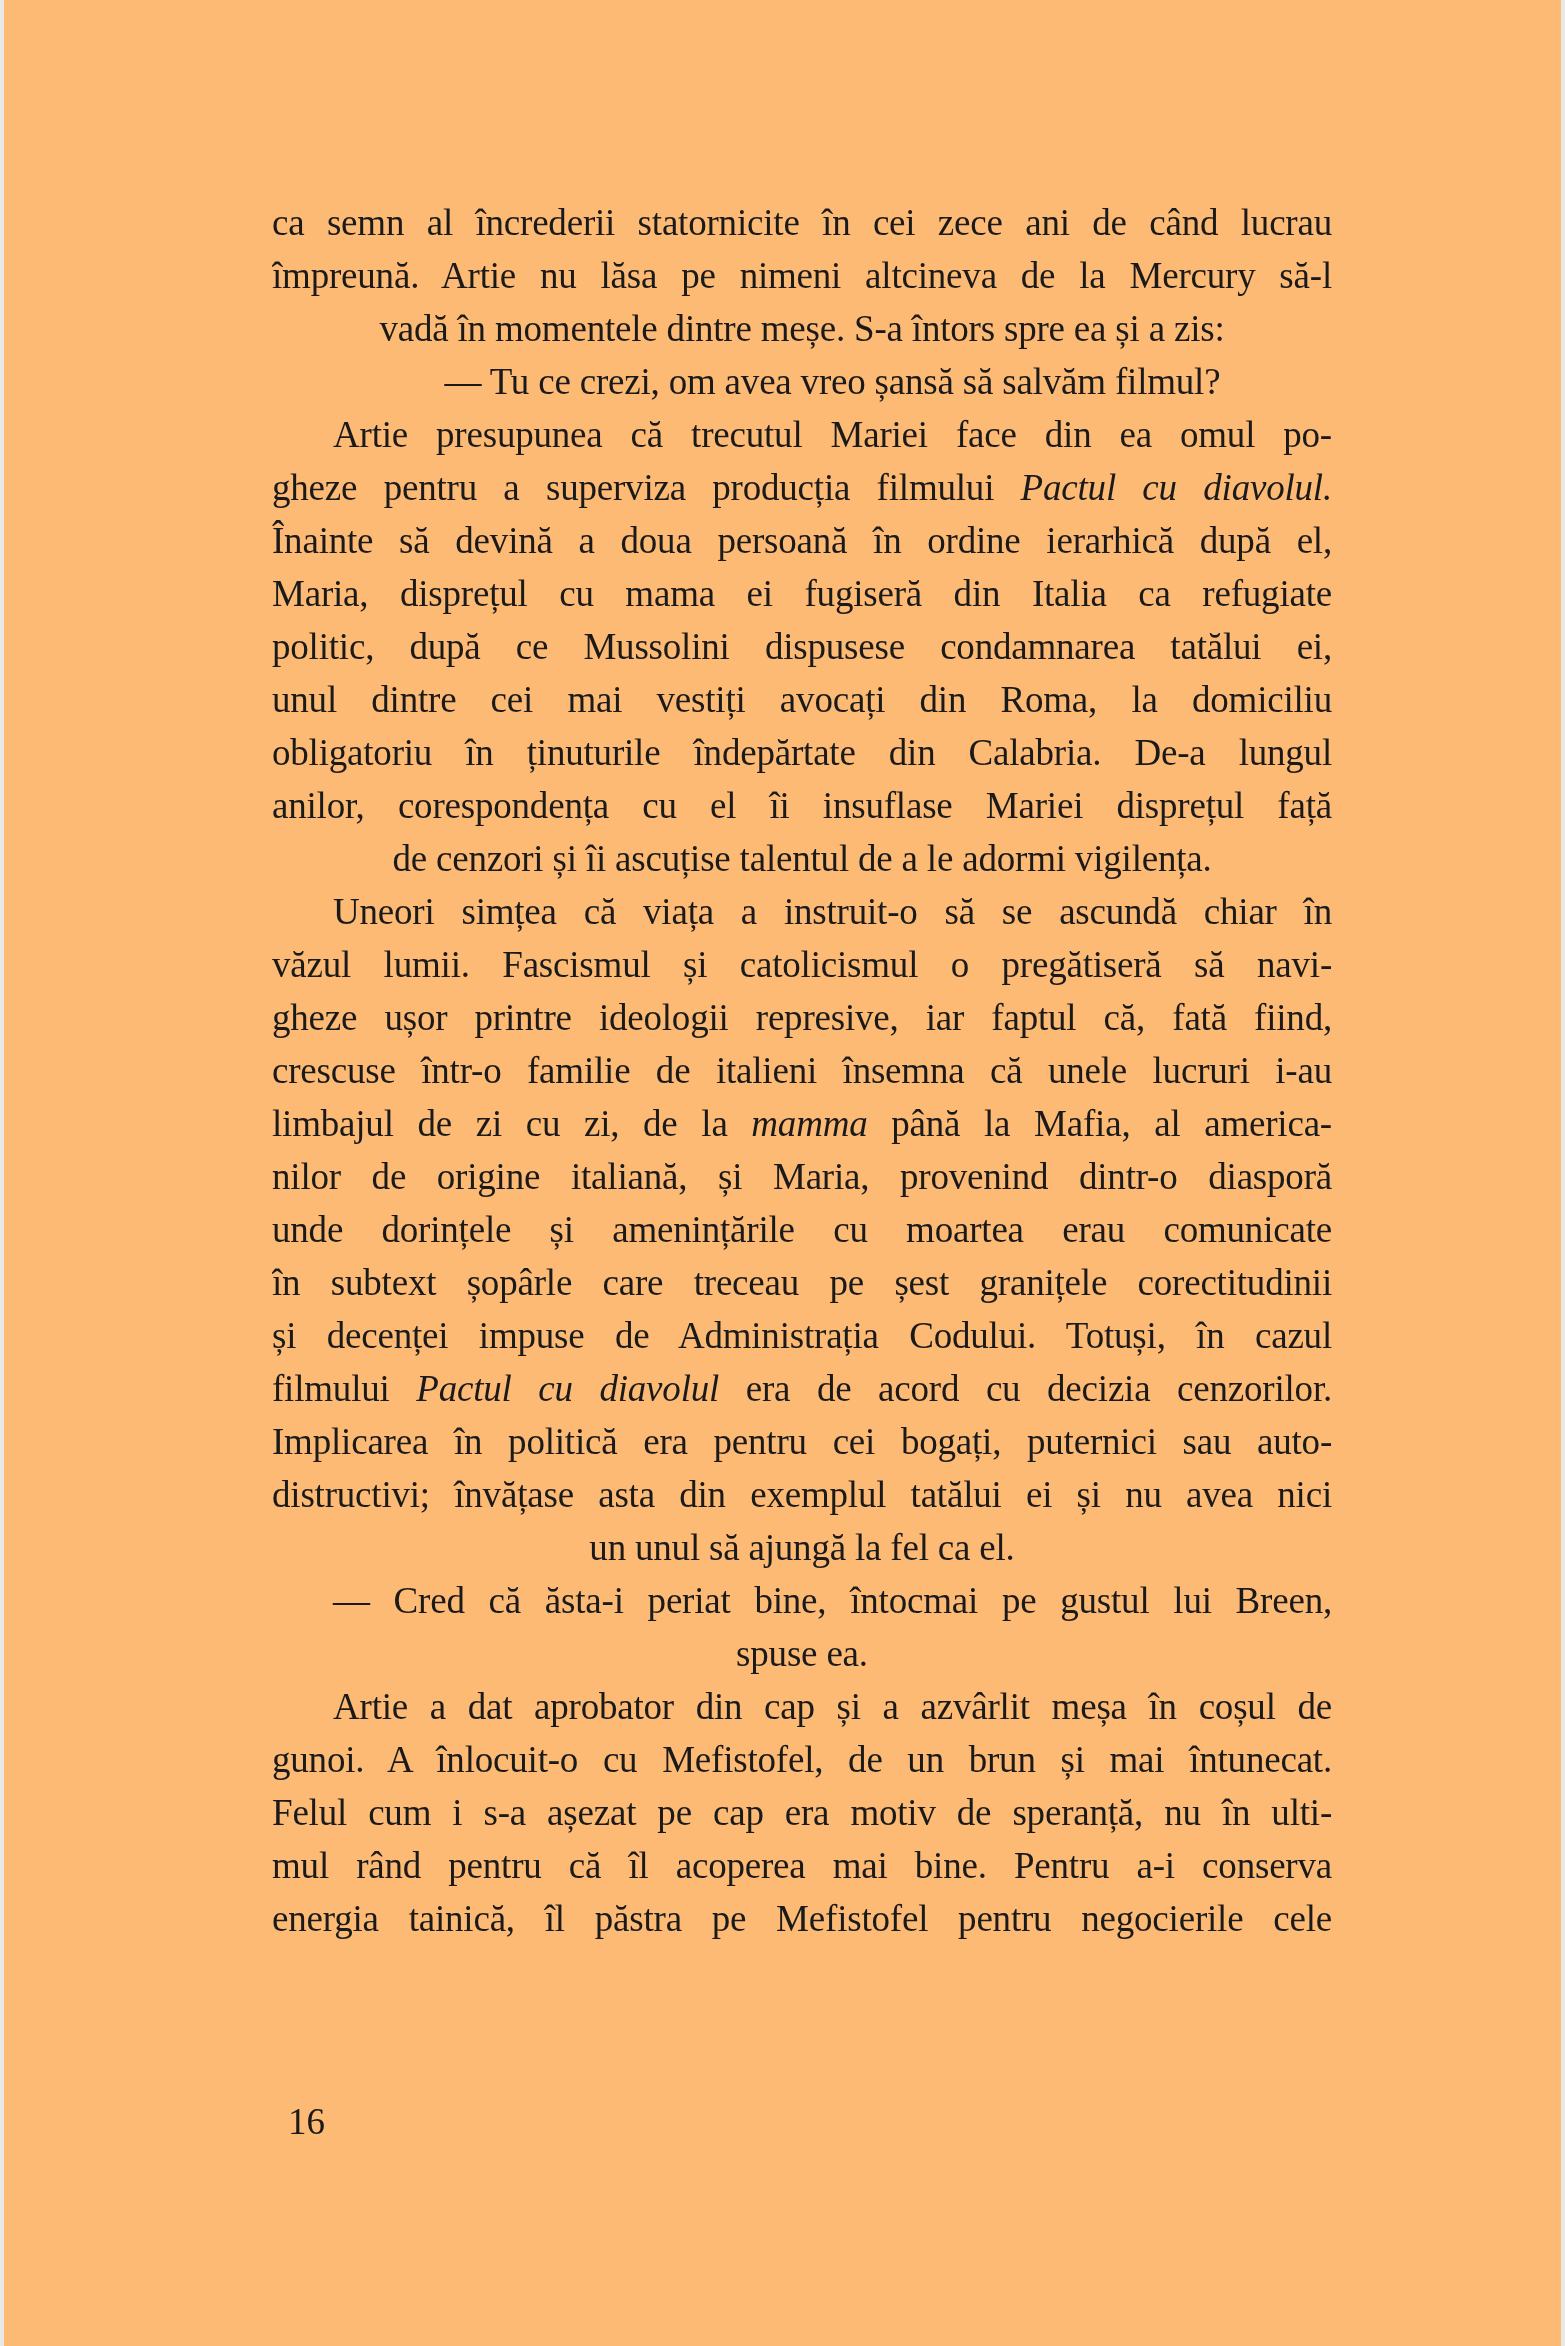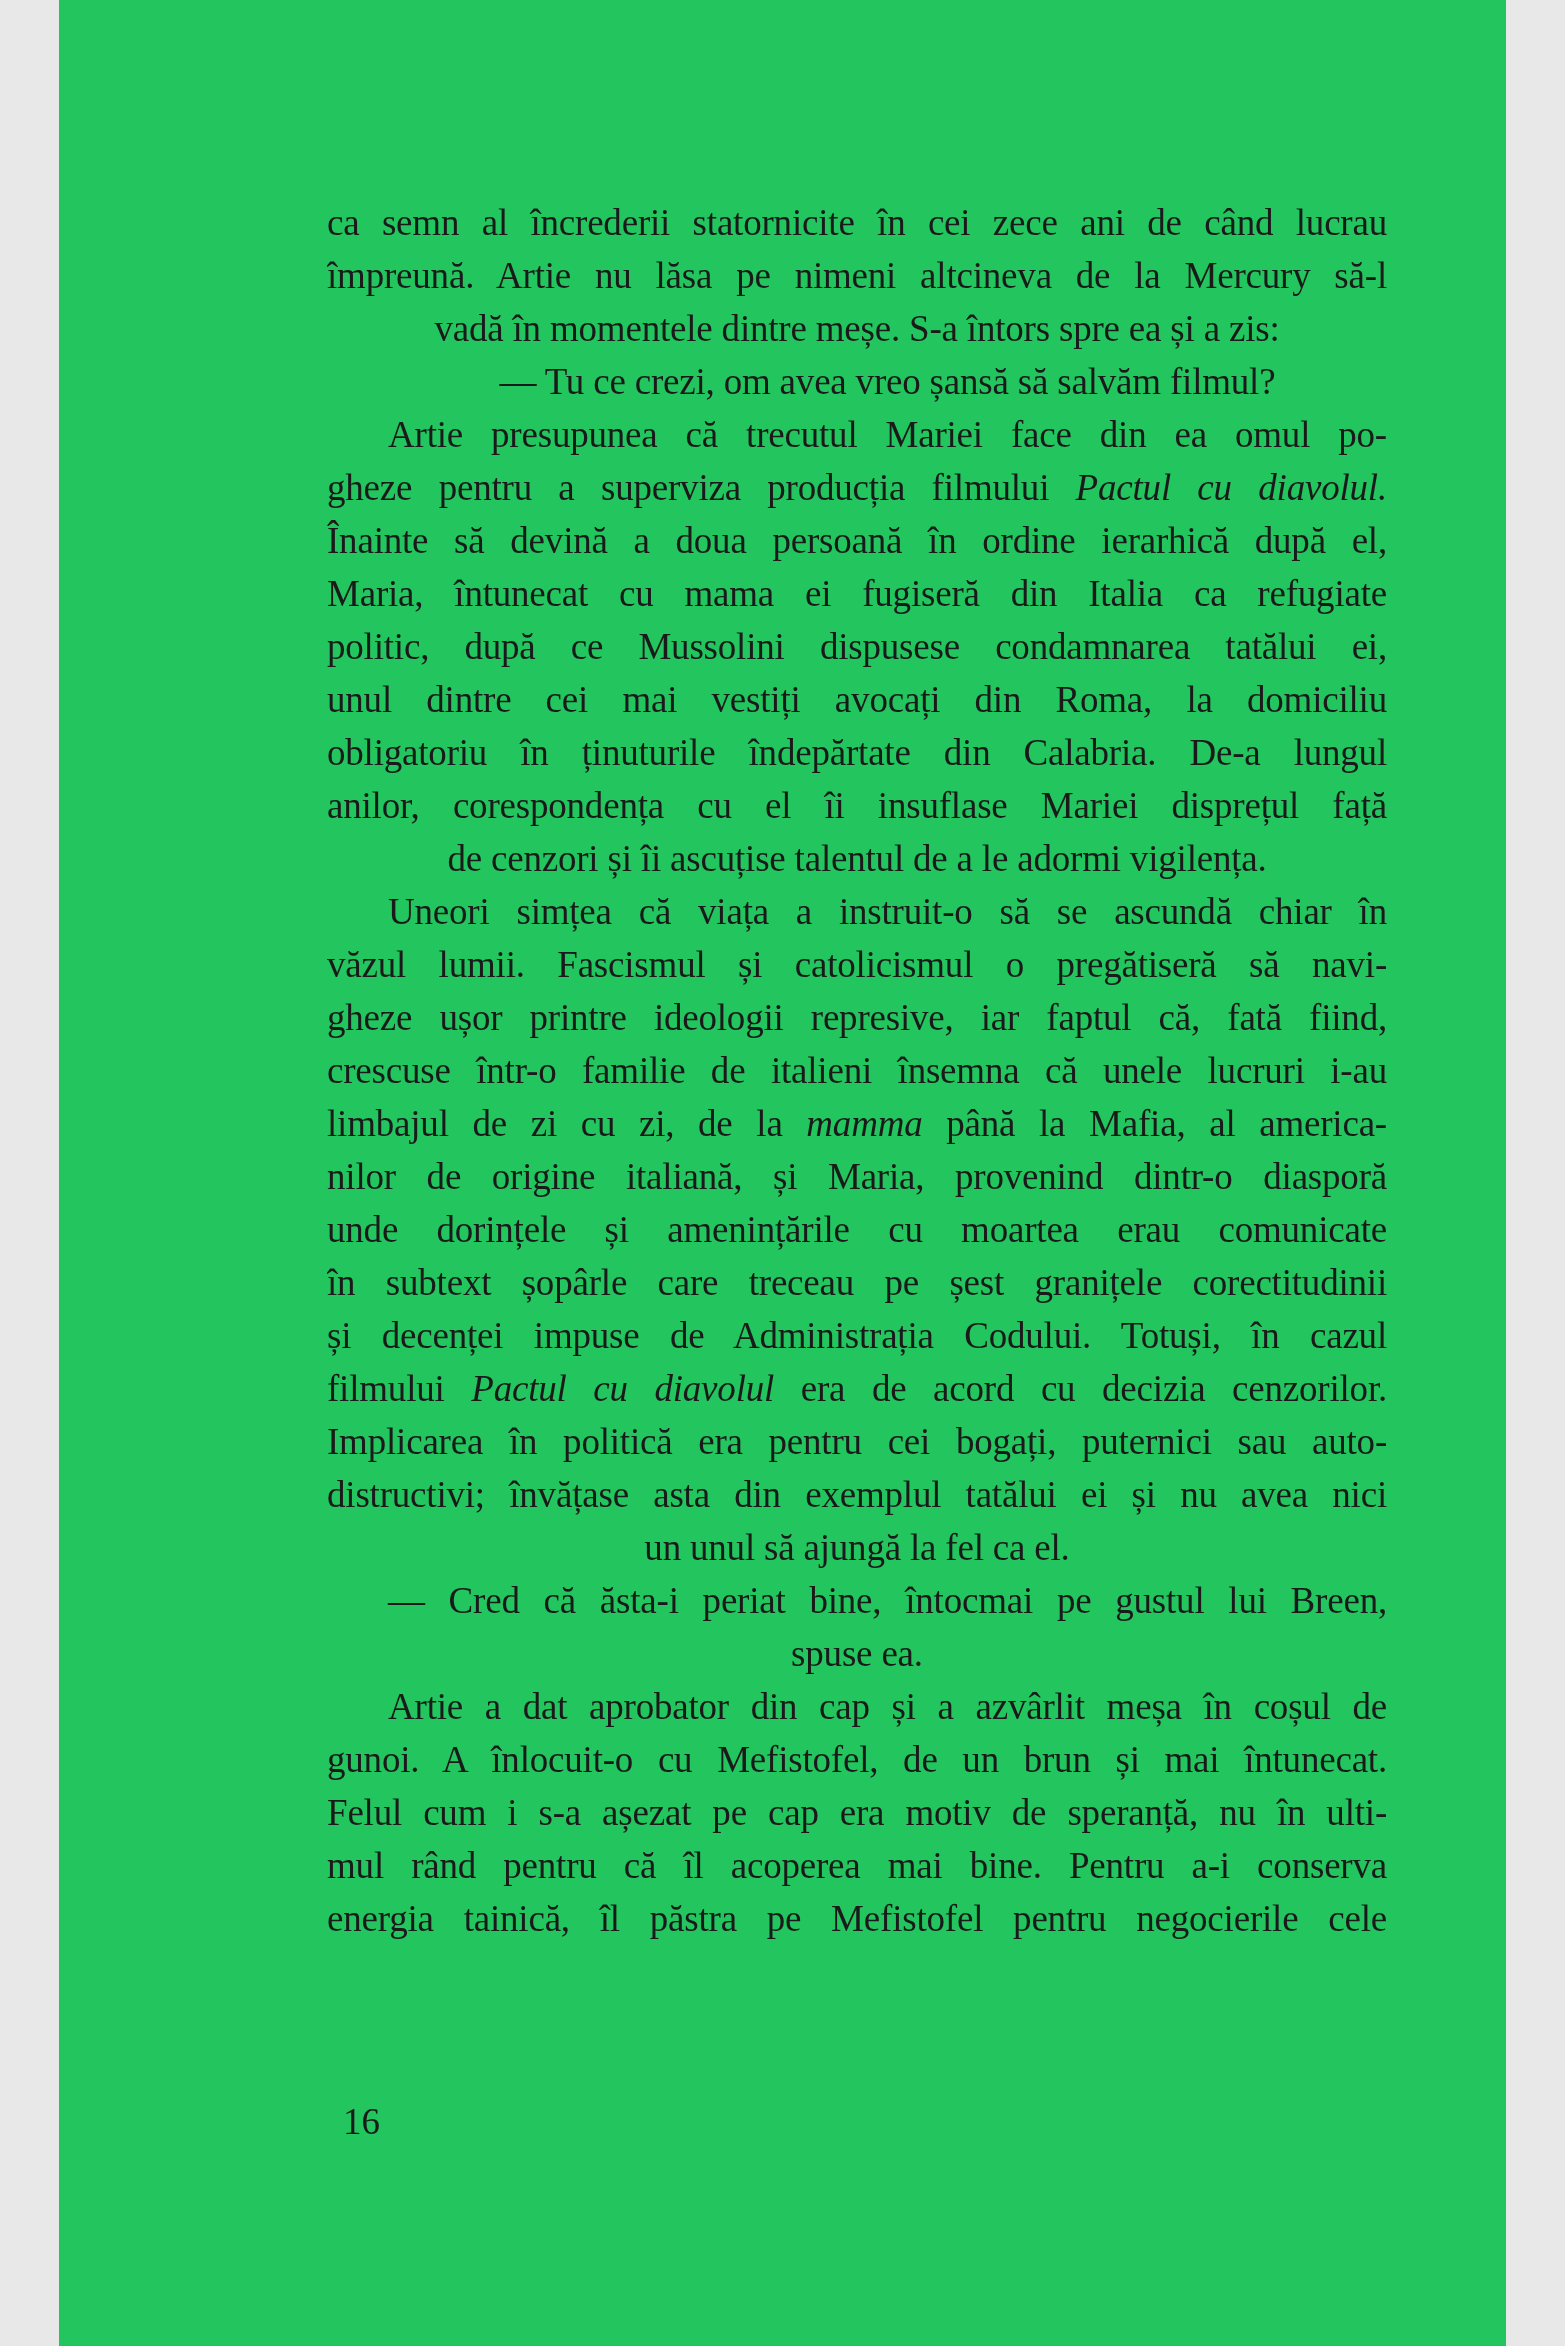--- a/index.html
+++ b/index.html
@@ -2,23 +2,23 @@
 <html style="font-size:15px"><head>
 <meta charset="utf-8">
 <style>
   html, body {
     margin: 0;
     padding: 0;
     background: #e8e8e8;
   }
   .page {
     position: relative;
-    width: 1447px;
+    width: 1557px;
     height: 2347px;
-    background: #22c55e;
+    background: #fdba74;
     margin: 0 auto;
     overflow: hidden;
     color: #1a1a1a;
     font-family: "Liberation Serif", "DejaVu Serif", serif;
   }
   .text-block {
     position: absolute;
     left: 268px;
     top: 196px;
     width: 1060px;
@@ -62,21 +62,21 @@
 
 <div class="page">
   <div class="text-block">
       <div class="line just"><span>ca semn al încrederii statornicite în cei zece ani de când lucrau</span></div>
       <div class="line just"><span>împreună. Artie nu lăsa pe nimeni altcineva de la Mercury să-l</span></div>
       <div class="line"><span>vadă în momentele dintre meșe. S-a întors spre ea și a zis:</span></div>
       <div class="line ind"><span>— Tu ce crezi, om avea vreo șansă să salvăm filmul?</span></div>
       <div class="line ind just"><span>Artie presupunea că trecutul Mariei face din ea omul po-</span></div>
       <div class="line just"><span>gheze pentru a superviza producția filmului </span><span class="it">Pactul cu diavolul.</span></div>
       <div class="line just"><span>Înainte să devină a doua persoană în ordine ierarhică după el,</span></div>
-      <div class="line just"><span>Maria, întunecat cu mama ei fugiseră din Italia ca refugiate</span></div>
+      <div class="line just"><span>Maria, disprețul cu mama ei fugiseră din Italia ca refugiate</span></div>
       <div class="line just"><span>politic, după ce Mussolini dispusese condamnarea tatălui ei,</span></div>
       <div class="line just"><span>unul dintre cei mai vestiți avocați din Roma, la domiciliu</span></div>
       <div class="line just"><span>obligatoriu în ținuturile îndepărtate din Calabria. De-a lungul</span></div>
       <div class="line just"><span>anilor, corespondența cu el îi insuflase Mariei disprețul față</span></div>
       <div class="line"><span>de cenzori și îi ascuțise talentul de a le adormi vigilența.</span></div>
       <div class="line ind just"><span>Uneori simțea că viața a instruit-o să se ascundă chiar în</span></div>
       <div class="line just"><span>văzul lumii. Fascismul și catolicismul o pregătiseră să navi-</span></div>
       <div class="line just"><span>gheze ușor printre ideologii represive, iar faptul că, fată fiind,</span></div>
       <div class="line just"><span>crescuse într-o familie de italieni însemna că unele lucruri i-au</span></div>
       <div class="line just"><span>limbajul de zi cu zi, de la </span><span class="it">mamma</span><span> până la Mafia, al america-</span></div>

